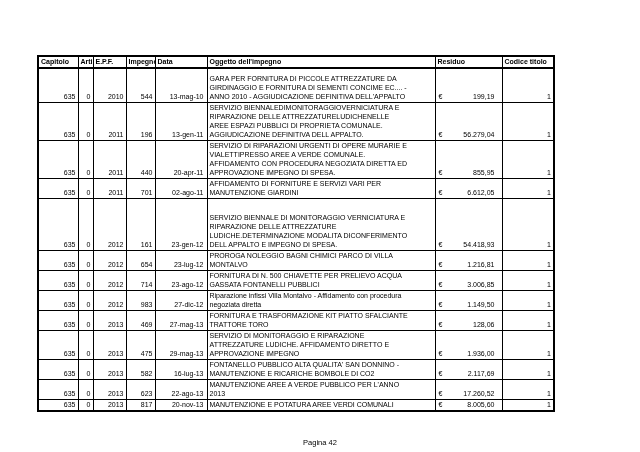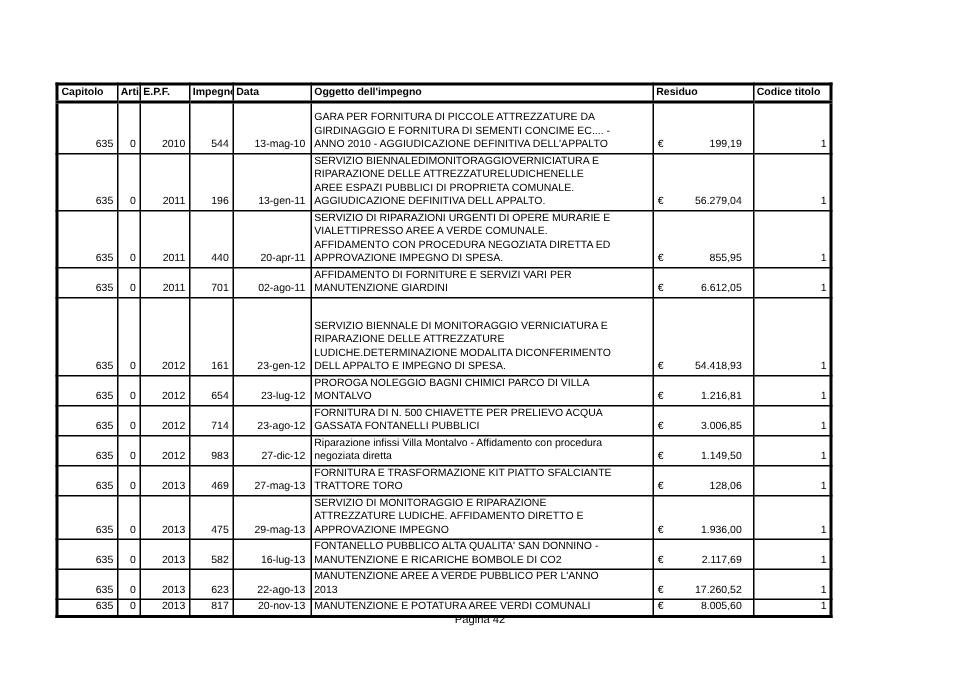--- a/index.html
+++ b/index.html
@@ -52,21 +52,21 @@
   .res-wrap {
     display: flex;
     justify-content: space-between;
     align-items: flex-end;
   }
   .res-wrap .euro   { padding-left: 3px; }
   .res-wrap .amount { padding-right: 7px; text-align: right; }
 
   .footer {
     position: absolute;
-    left: 0; top: 408px;
+    left: 0; top: 438px;
     width: 640px;
     text-align: center;
     font-size: 7.5px;
     color: #000;
   }
 </style>
 </head>
 <body>
 
 <div class="page">

